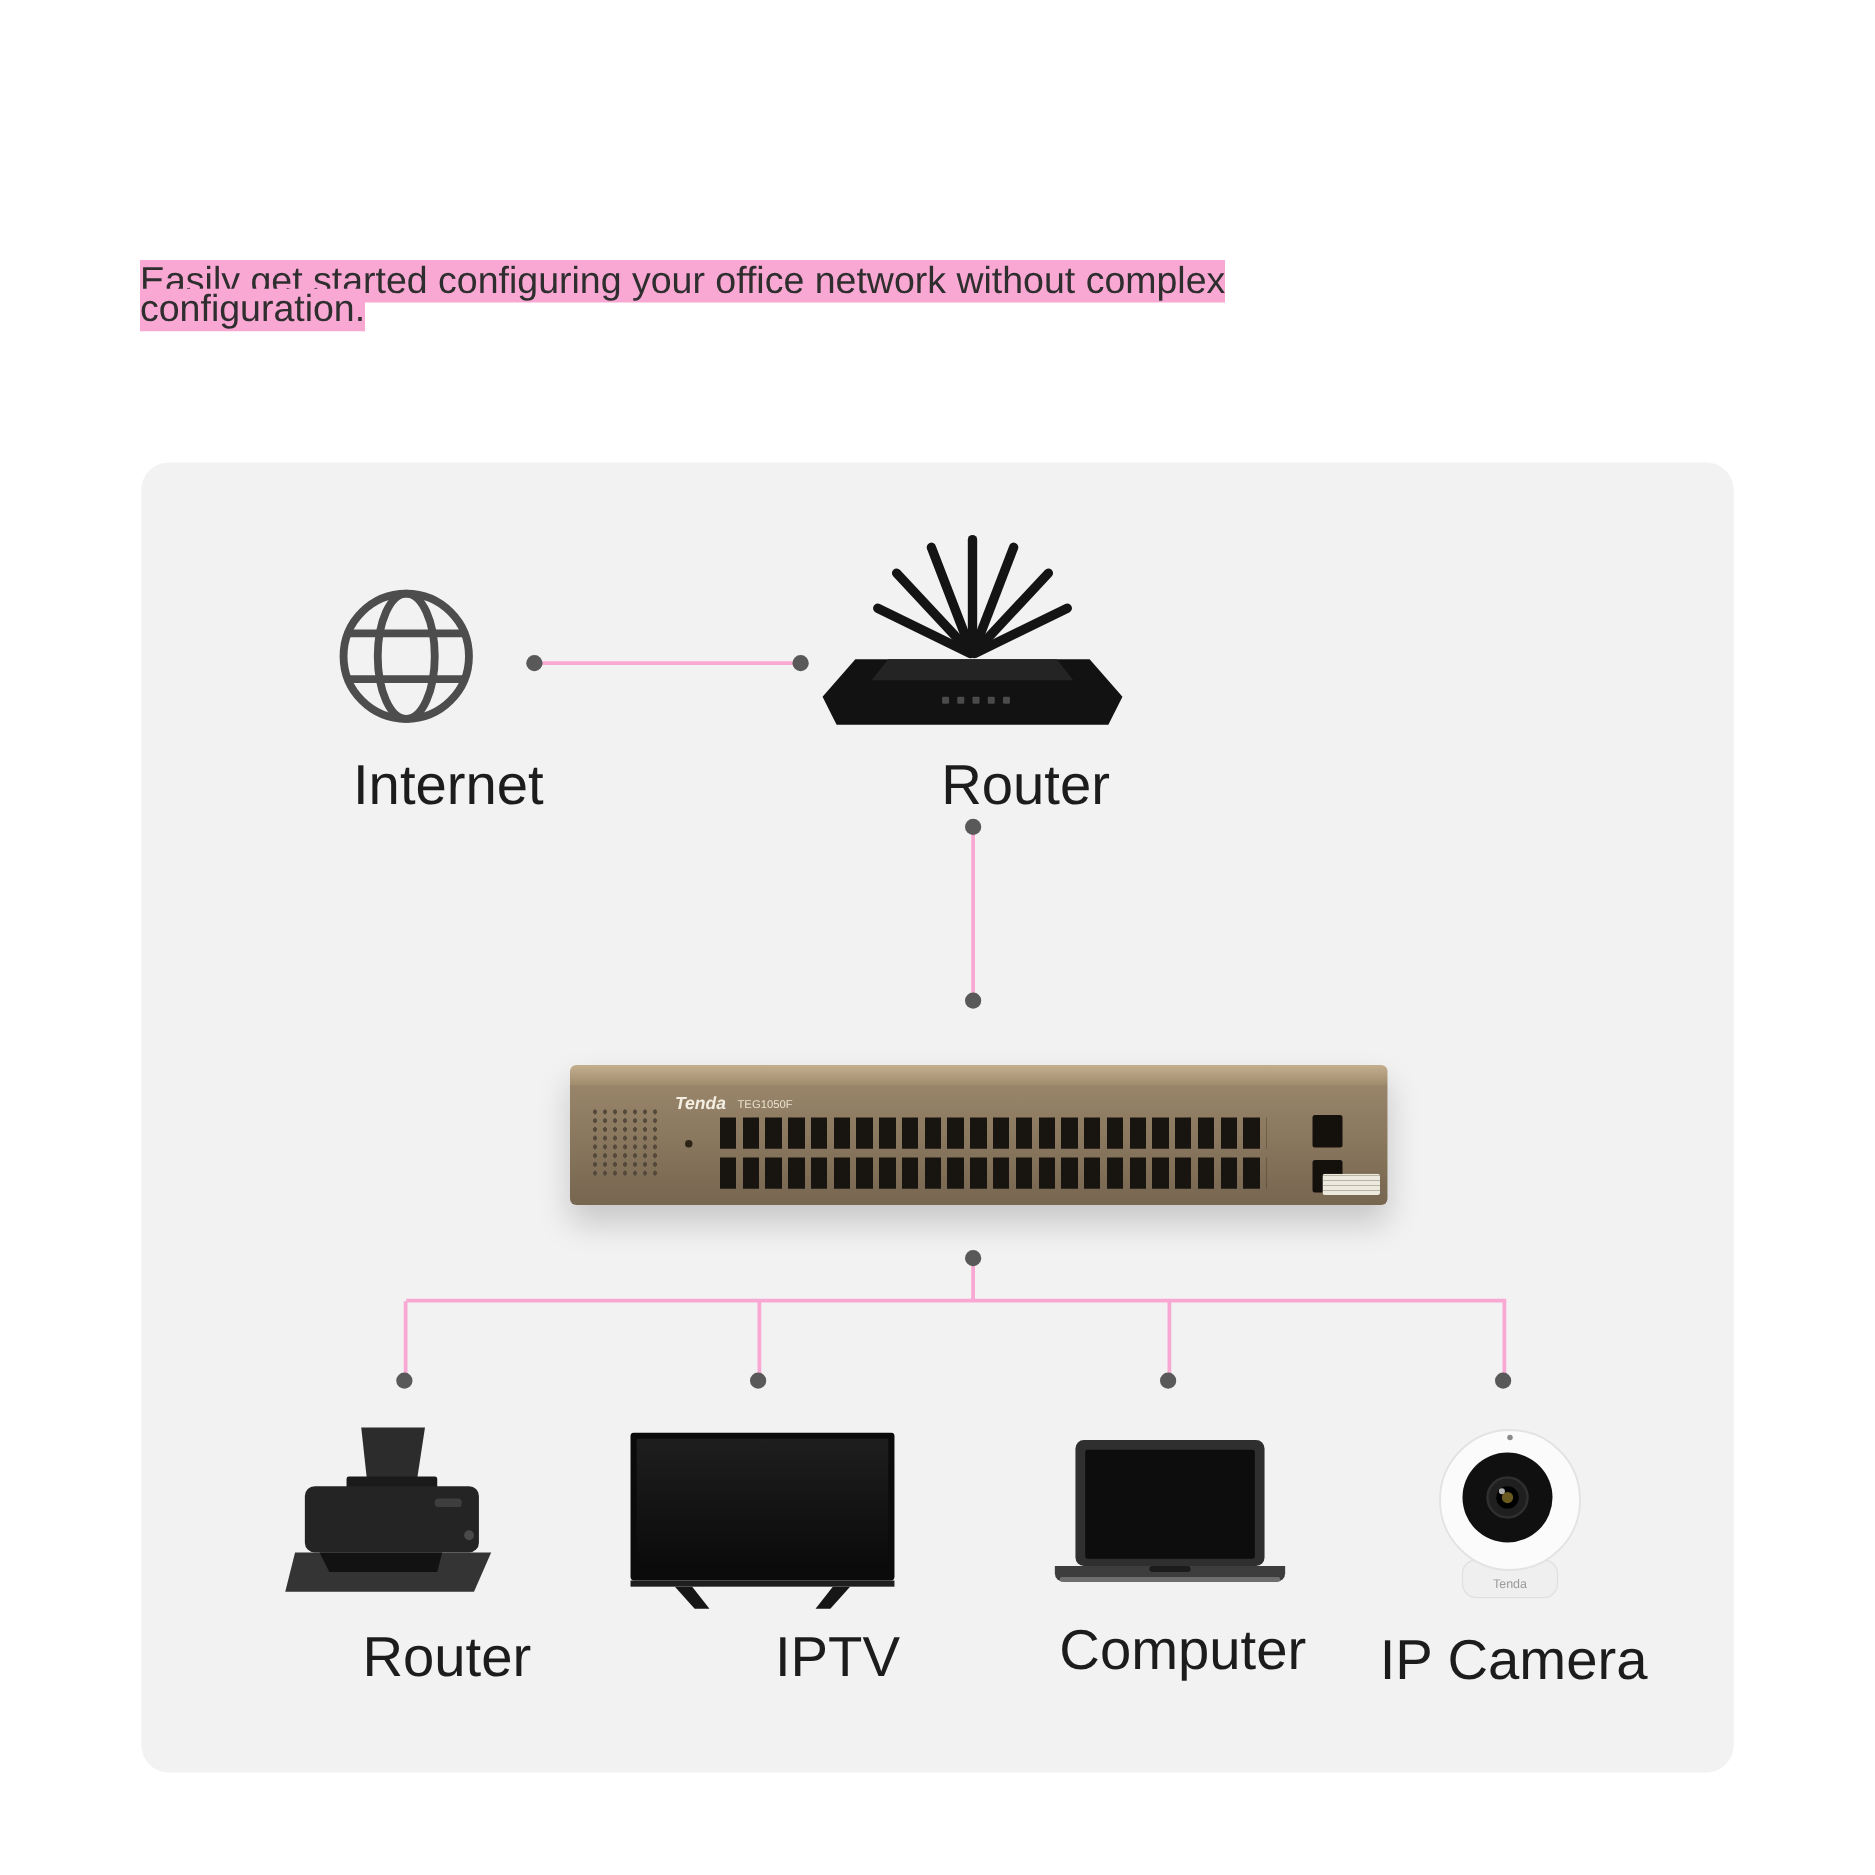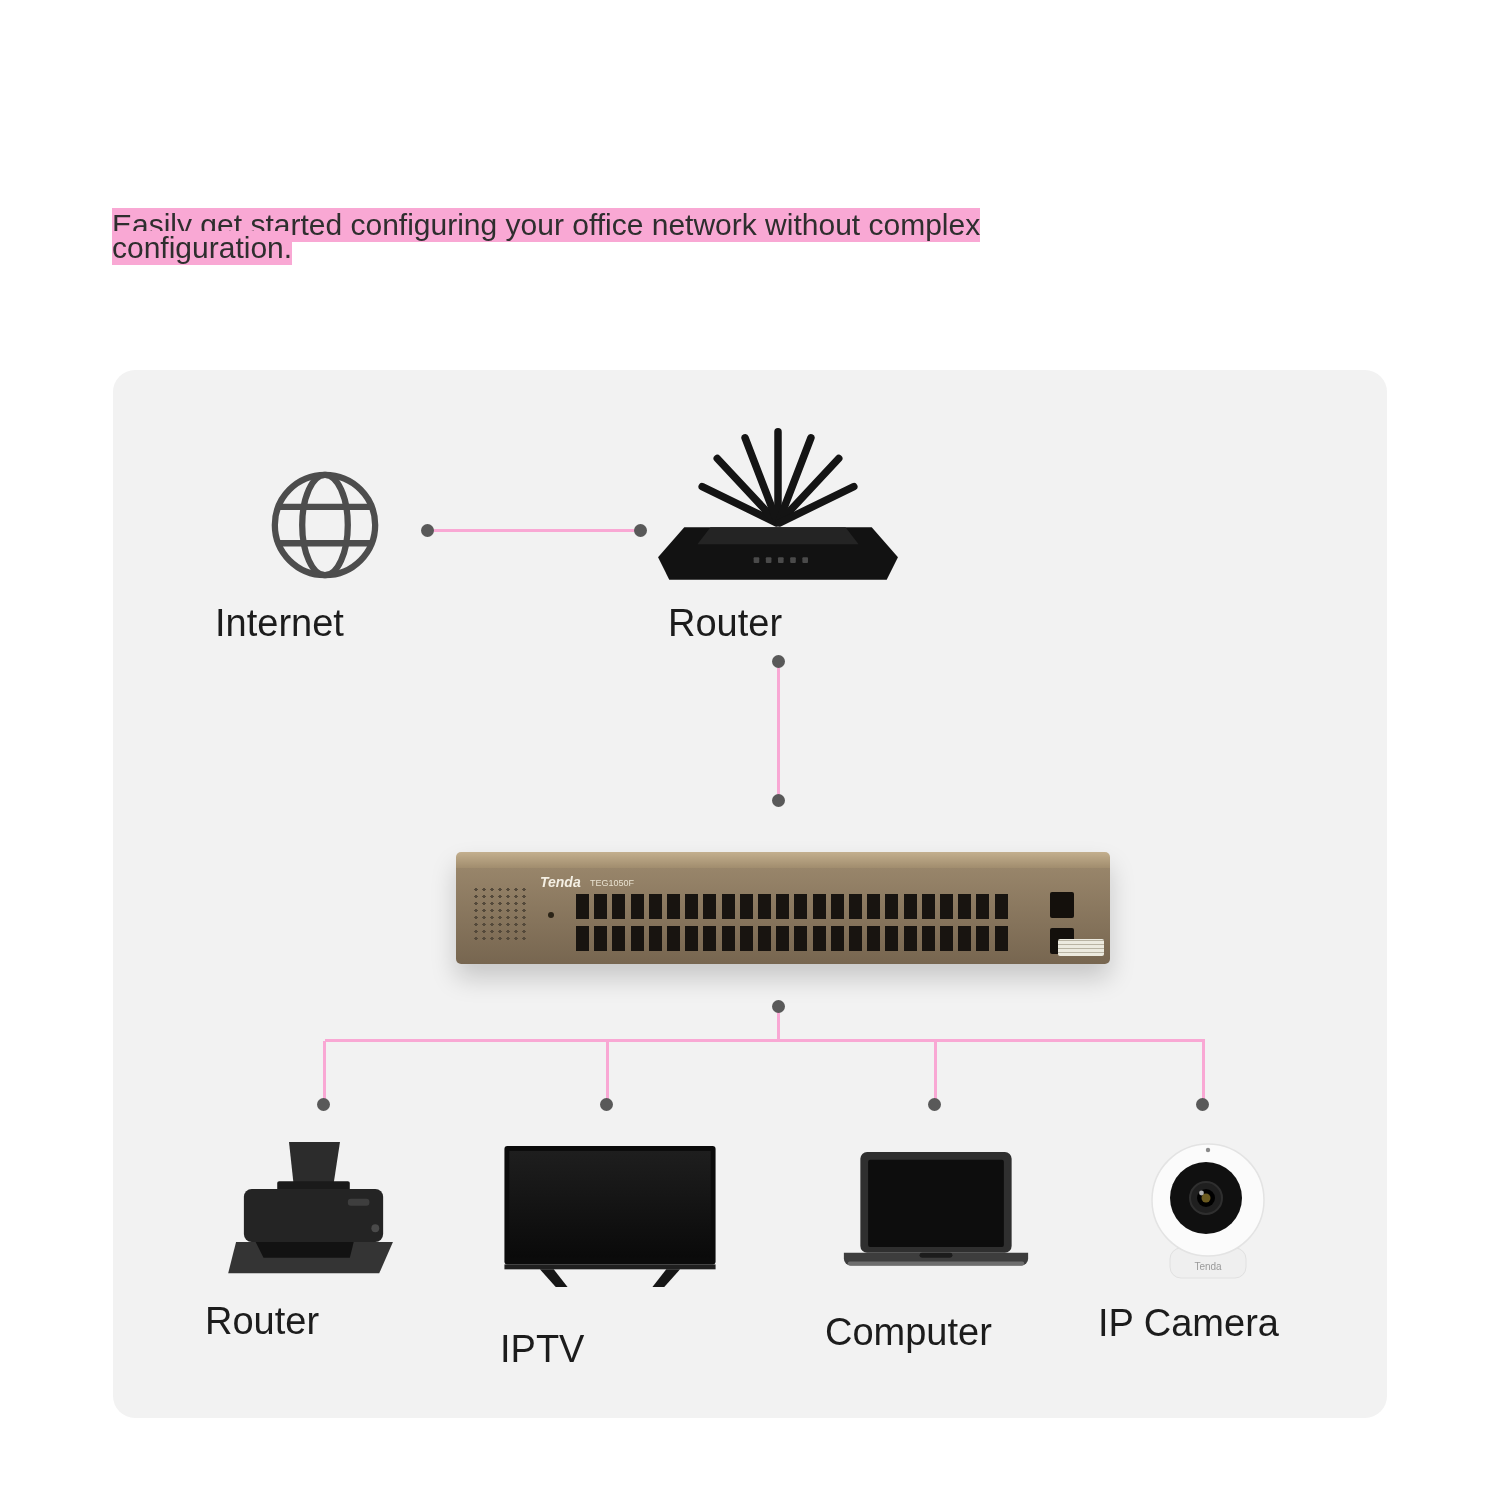--- a/index.html
+++ b/index.html
@@ -7,26 +7,26 @@
   body { width:1500px; height:1500px; font-family:"Liberation Sans", sans-serif; position:relative; }
   #canvas { position:absolute; left:0; top:0; width:1500px; height:1500px; background:#ffffff; overflow:hidden; }
 
   .title { position:absolute; left:110px; top:92px; font-size:58px; font-weight:700; color:#1e1e1e; letter-spacing:.5px; }
   .subtitle { position:absolute; left:112px; top:208px; width:1200px; font-size:30px; color:#2e2e2e; font-weight:400; }
   .subtitle .line { display:block; }
   .subtitle .line + .line { margin-top:23px; }
 
   .panel { position:absolute; left:113px; top:370px; width:1274px; height:1048px; background:#f2f2f2; border-radius:22px; }
 
-  .node-label { position:absolute; width:220px; text-align:left; font-size:38px; color:#1c1c1c; }
+  .node-label { position:absolute; width:220px; text-align:right; font-size:45px; color:#1c1c1c; }
   .lbl-internet { left:215px; top:602px; }
   .lbl-router   { left:668px; top:602px; }
   .lbl-printer  { left:205px; top:1300px; }
-  .lbl-iptv     { left:500px; top:1300px;margin-top:28px; }
-  .lbl-computer { left:825px; top:1294px;margin-top:17px; }
+  .lbl-iptv     { left:500px; top:1300px; }
+  .lbl-computer { left:825px; top:1294px; }
   .lbl-ipcamera { left:1098px; top:1302px; }
 
   .line { position:absolute; background:#f9a8d4; }
   .dot  { position:absolute; width:13px; height:13px; border-radius:50%; background:#595959; }
   .l1 { left:428px;  top:529px;  width:213px; height:3px; }
   .l2 { left:777px;  top:662px;  width:3px;   height:138px; }
   .l3 { left:777px;  top:1006px; width:3px;   height:35px; }
   .l4 { left:325px;  top:1039px; width:880px; height:3px; }
   .l5 { left:323px;  top:1041px; width:3px;   height:62px; }
   .l6 { left:606px;  top:1041px; width:3px;   height:62px; }

